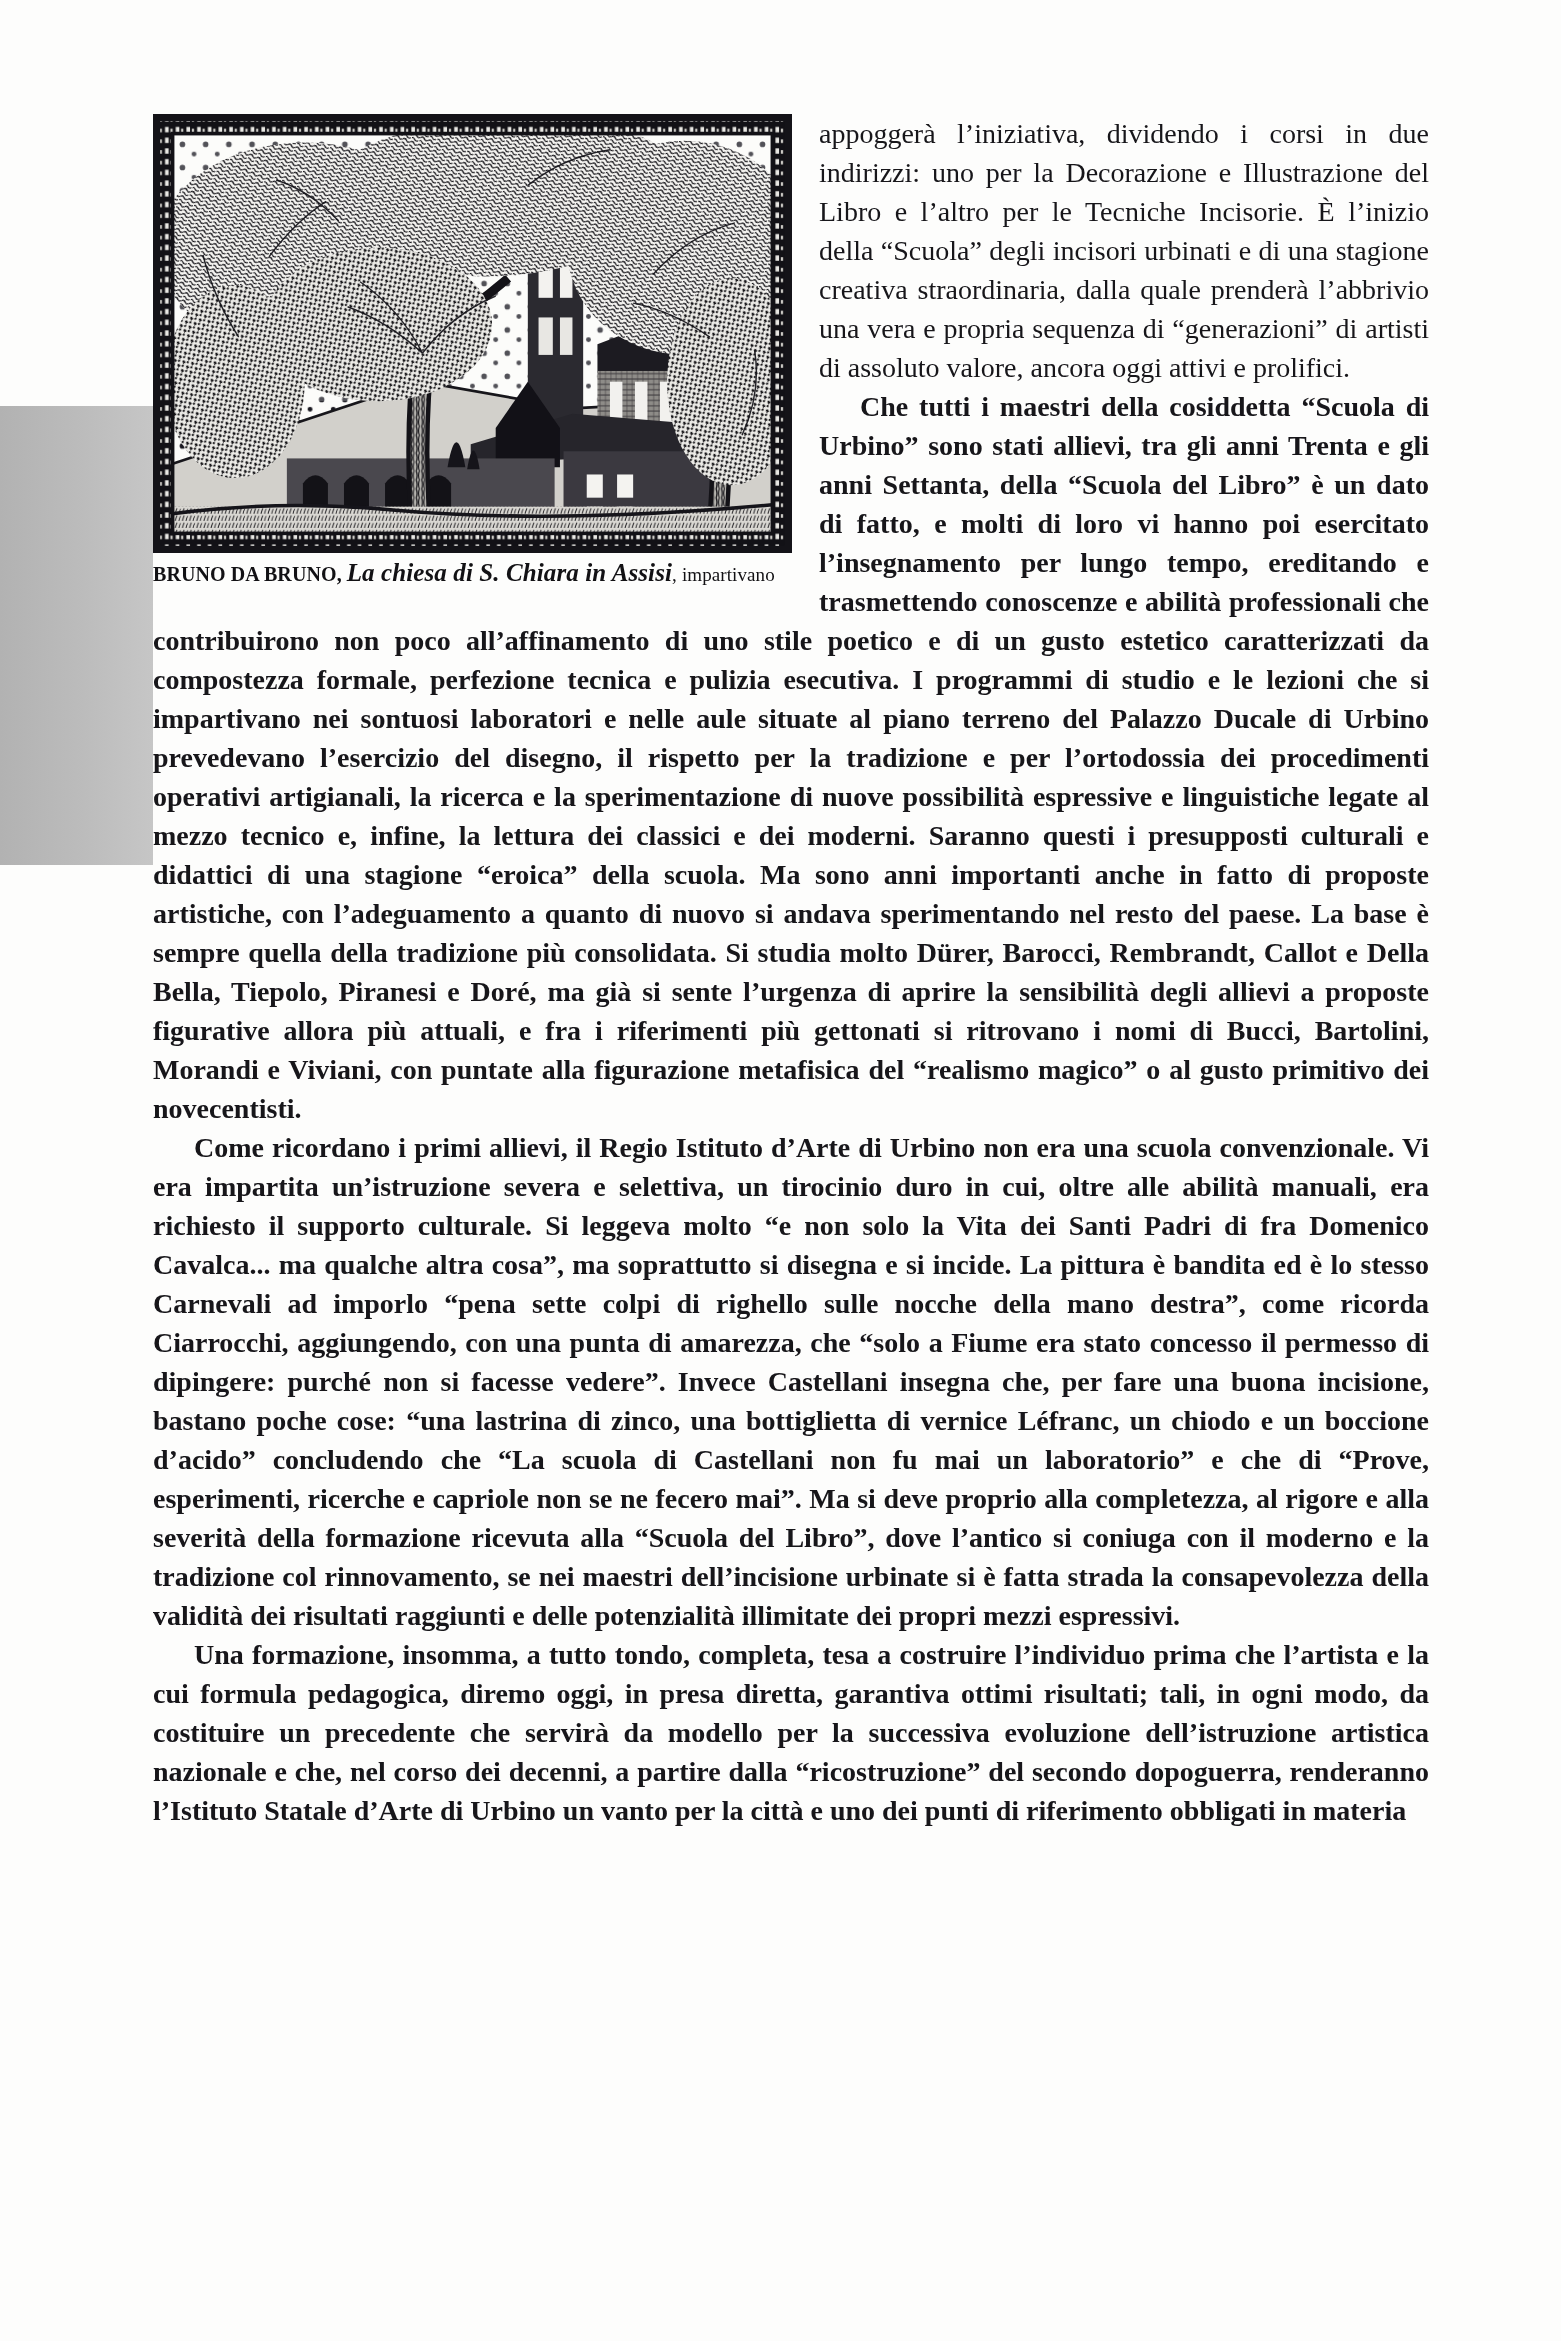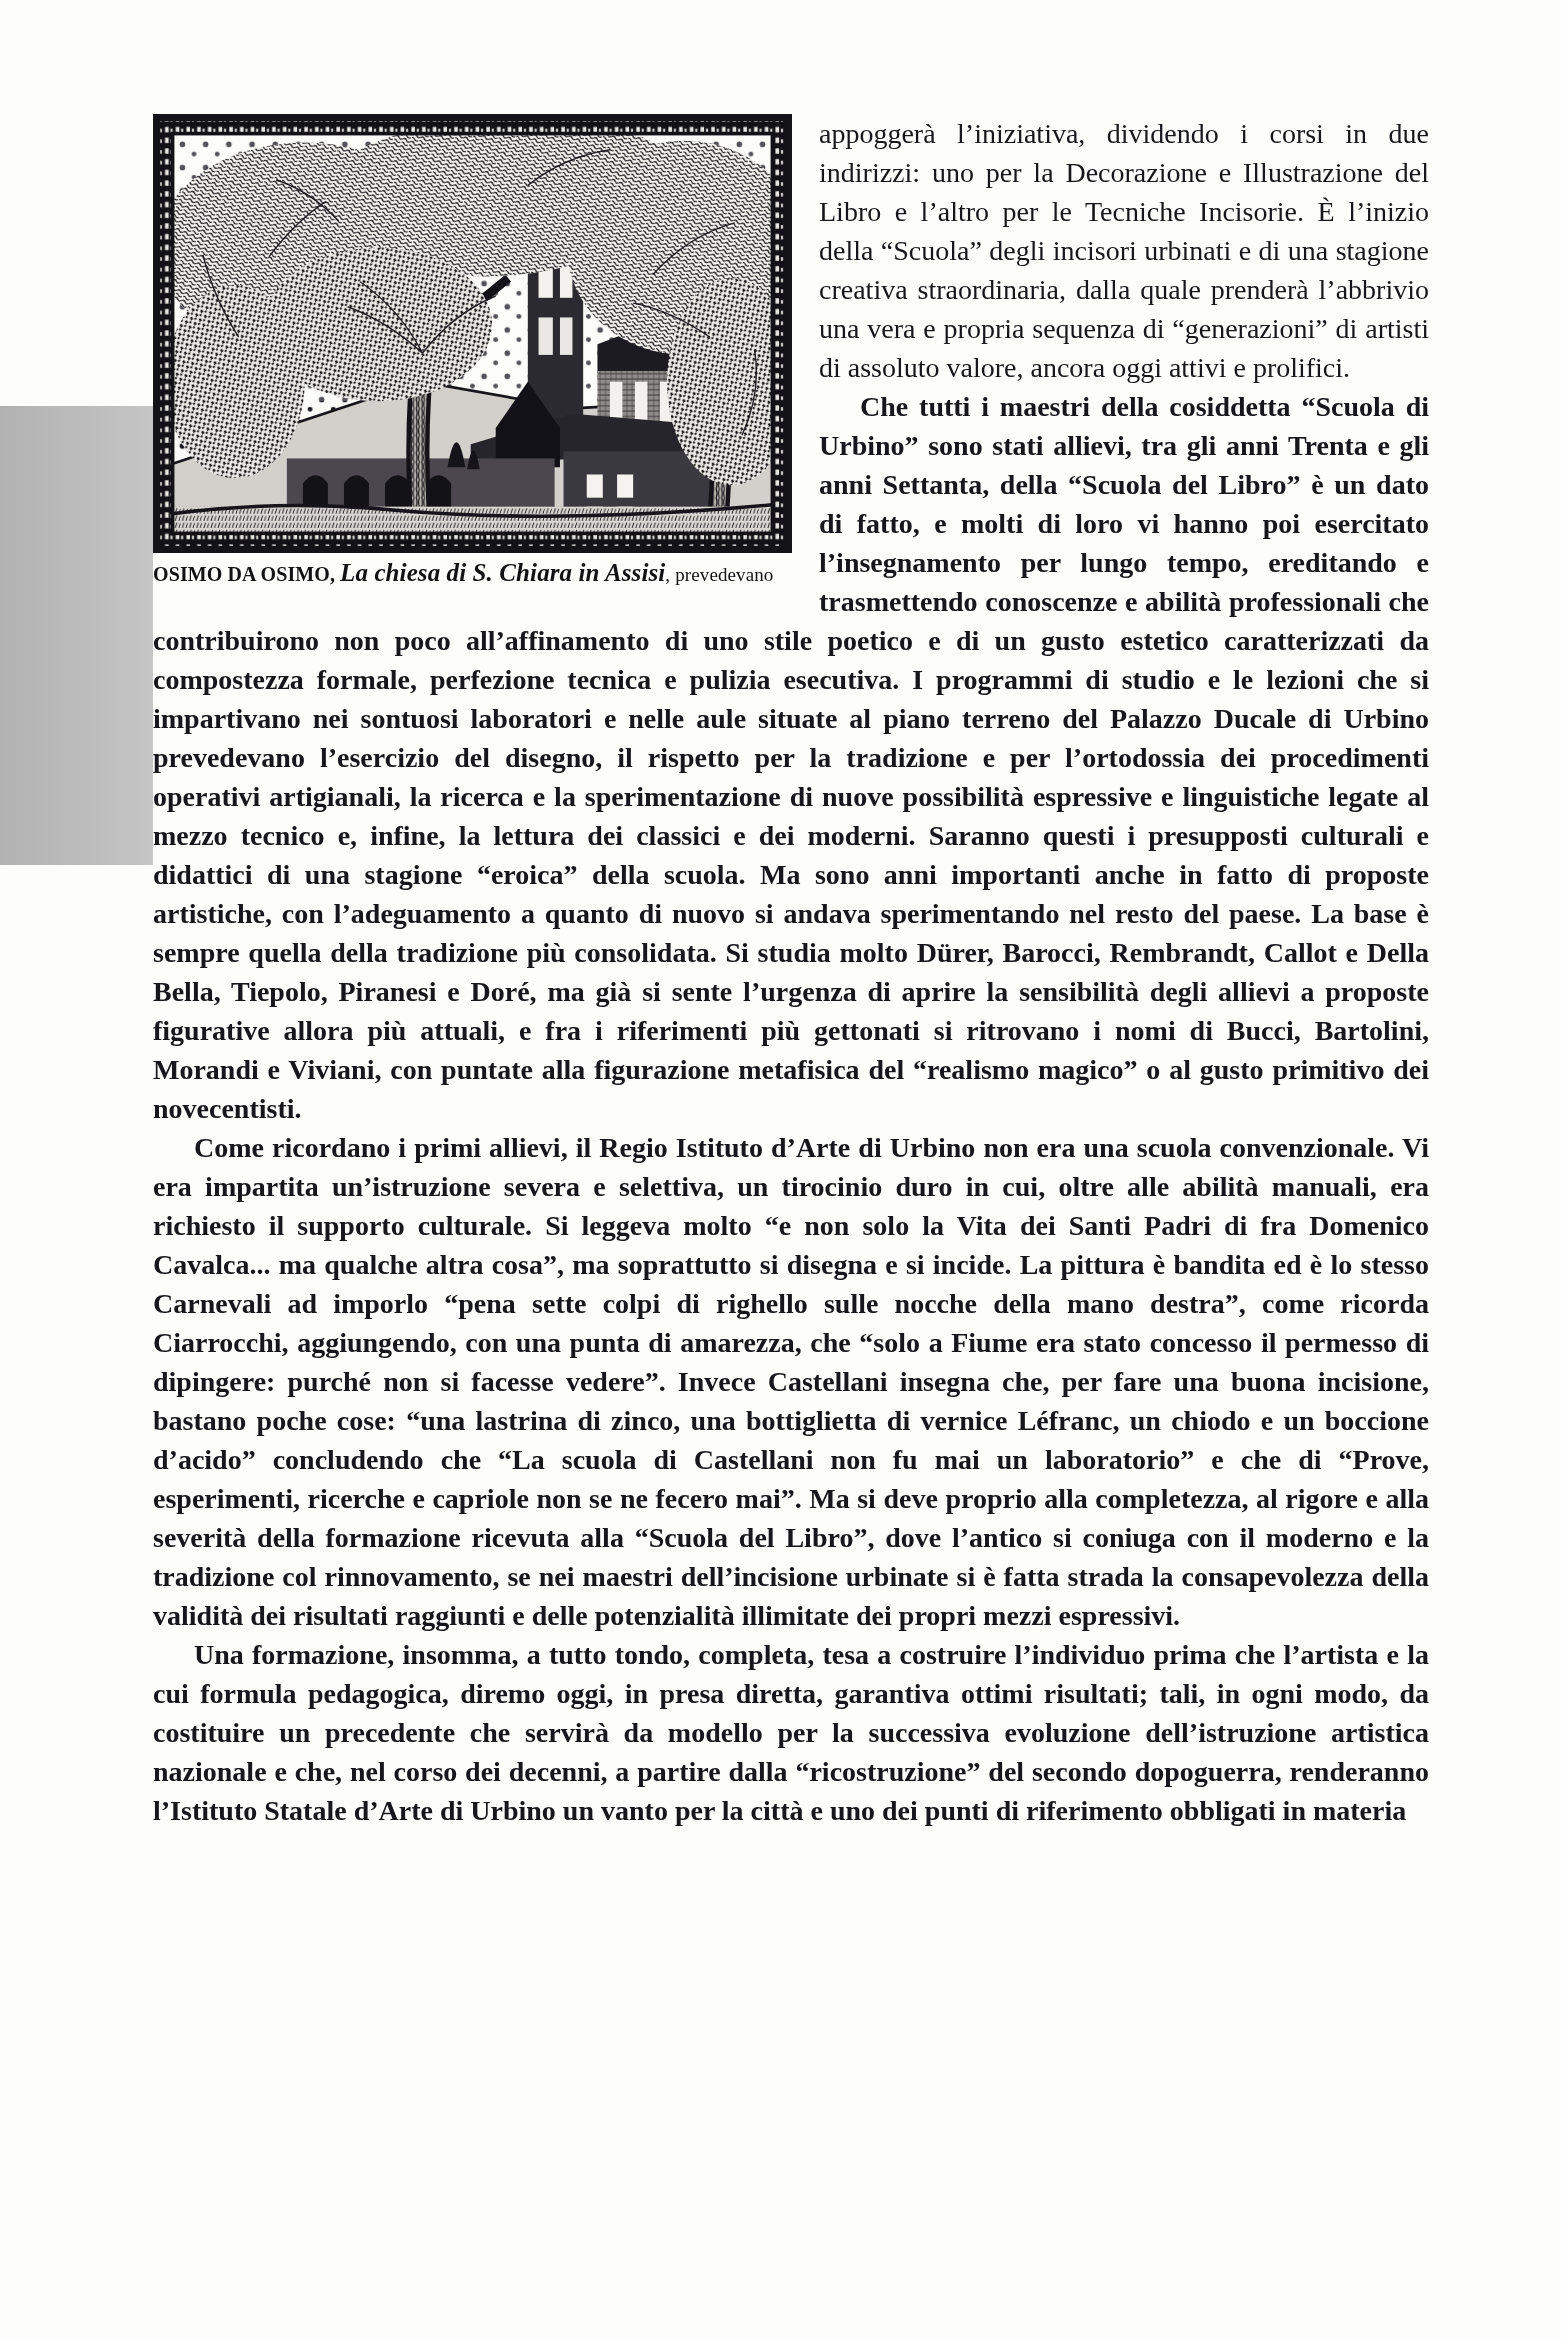--- a/index.html
+++ b/index.html
@@ -195,23 +195,23 @@
 
             <rect x="22" y="440" width="672" height="30" fill="url(#grasspat)"></rect>
             <path d="M22 448 q120 -16 250 -4 q180 16 422 -6" stroke="#15141a" stroke-width="4" fill="none"></path>
           </g>
 
           <rect x="22" y="22" width="672" height="448" fill="none" stroke="#121116" stroke-width="4"></rect>
         </svg>
       </div>
 
       <div id="figure-caption">
-        <span class="cap-artist">OSIMO DA OSIMO,</span>
+        <span class="cap-artist">BRUNO DA BRUNO,</span>
         <span class="cap-title">La chiesa di S. Chiara in Assisi</span><span class="cap-tech">,</span>
-        <span class="cap-tech">prevedevano</span>
+        <span class="cap-tech">impartivano</span>
       </div>
     </div>
 
     <p>appoggerà l’iniziativa, dividendo i corsi in due indirizzi: uno per la Decorazione e Illustrazione del Libro e l’altro per le Tecniche Incisorie. È l’inizio della “Scuola” degli incisori urbinati e di una stagione creativa straordinaria, dalla quale prenderà l’abbrivio una vera e propria sequenza di “generazioni” di artisti di assoluto valore, ancora oggi attivi e prolifici.</p>
     <p class="ind">Che tutti i maestri della cosiddetta “Scuola di Urbino” sono stati allievi, tra gli anni Trenta e gli anni Settanta, della “Scuola del Libro” è un dato di fatto, e molti di loro vi hanno poi esercitato l’insegnamento per lungo tempo, ereditando e trasmettendo conoscenze e abilità professionali che contribuirono non poco all’affinamento di uno stile poetico e di un gusto estetico caratterizzati da compostezza formale, perfezione tecnica e pulizia esecutiva. I programmi di studio e le lezioni che si impartivano nei sontuosi laboratori e nelle aule situate al piano terreno del Palazzo Ducale di Urbino prevedevano l’esercizio del disegno, il rispetto per la tradizione e per l’ortodossia dei procedimenti operativi artigianali, la ricerca e la sperimentazione di nuove possibilità espressive e linguistiche legate al mezzo tecnico e, infine, la lettura dei classici e dei moderni. Saranno questi i presupposti culturali e didattici di una stagione “eroica” della scuola. Ma sono anni importanti anche in fatto di proposte artistiche, con l’adeguamento a quanto di nuovo si andava sperimentando nel resto del paese. La base è sempre quella della tradizione più consolidata. Si studia molto Dürer, Barocci, Rembrandt, Callot e Della Bella, Tiepolo, Piranesi e Doré, ma già si sente l’urgenza di aprire la sensibilità degli allievi a proposte figurative allora più attuali, e fra i riferimenti più gettonati si ritrovano i nomi di Bucci, Bartolini, Morandi e Viviani, con puntate alla figurazione metafisica del “realismo magico” o al gusto primitivo dei novecentisti.</p>
     <p class="ind">Come ricordano i primi allievi, il Regio Istituto d’Arte di Urbino non era una scuola convenzionale. Vi era impartita un’istruzione severa e selettiva, un tirocinio duro in cui, oltre alle abilità manuali, era richiesto il supporto culturale. Si leggeva molto “e non solo la Vita dei Santi Padri di fra Domenico Cavalca... ma qualche altra cosa”, ma soprattutto si disegna e si incide. La pittura è bandita ed è lo stesso Carnevali ad imporlo “pena sette colpi di righello sulle nocche della mano destra”, come ricorda Ciarrocchi, aggiungendo, con una punta di amarezza, che “solo a Fiume era stato concesso il permesso di dipingere: purché non si facesse vedere”. Invece Castellani insegna che, per fare una buona incisione, bastano poche cose: “una lastrina di zinco, una bottiglietta di vernice Léfranc, un chiodo e un boccione d’acido” concludendo che “La scuola di Castellani non fu mai un laboratorio” e che di “Prove, esperimenti, ricerche e capriole non se ne fecero mai”. Ma si deve proprio alla completezza, al rigore e alla severità della formazione ricevuta alla “Scuola del Libro”, dove l’antico si coniuga con il moderno e la tradizione col rinnovamento, se nei maestri dell’incisione urbinate si è fatta strada la consapevolezza della validità dei risultati raggiunti e delle potenzialità illimitate dei propri mezzi espressivi.</p>
     <p class="ind">Una formazione, insomma, a tutto tondo, completa, tesa a costruire l’individuo prima che l’artista e la cui formula pedagogica, diremo oggi, in presa diretta, garantiva ottimi risultati; tali, in ogni modo, da costituire un precedente che servirà da modello per la successiva evoluzione dell’istruzione artistica nazionale e che, nel corso dei decenni, a partire dalla “ricostruzione” del secondo dopoguerra, renderanno l’Istituto Statale d’Arte di Urbino un vanto per la città e uno dei punti di riferimento obbligati in materia</p>
 
   </div>
 </div>

